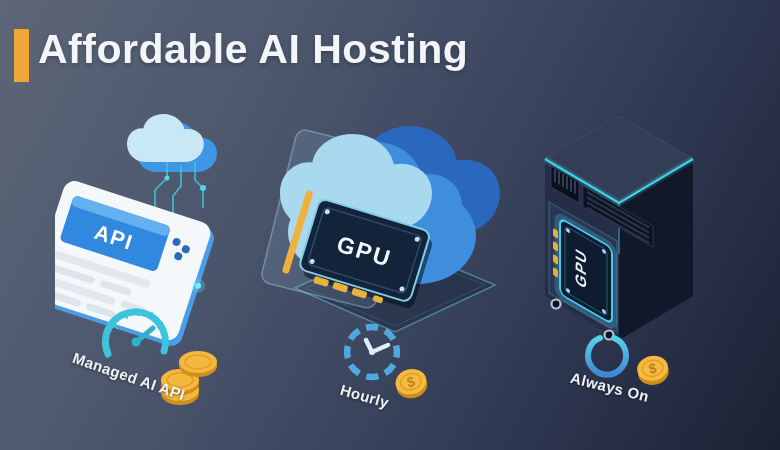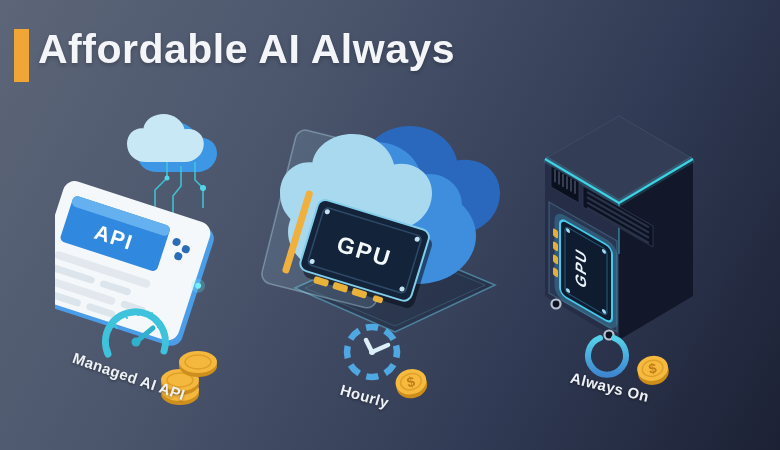--- a/index.html
+++ b/index.html
@@ -27,21 +27,21 @@
   .label-1{left:76px;top:349px;transform:rotate(19deg);}
   .label-2{left:343px;top:381px;transform:rotate(16deg);}
   .label-3{left:573px;top:369px;transform:rotate(14deg);}
 </style>
 </head>
 <body>
 
 <div class="stage">
 
   <div class="title-accent"></div>
-  <h1 class="title">Affordable AI Always</h1>
+  <h1 class="title">Affordable AI Hosting</h1>
 
   <div class="illu" style="left:55px;top:102px;">
     <svg width="210" height="310" viewBox="0 0 210 310">
 
       <g>
         <path d="M20,50 C8,50 0,42 0,31 C0,21 8,14 17,15 C19,5 29,0 38,0 C49,0 58,7 60,16 C71,14 80,21 80,31 C80,42 71,50 60,50 Z" transform="translate(82,20)" fill="#3d97e4"></path>
         <path d="M20,50 C8,50 0,42 0,31 C0,21 8,14 17,15 C19,5 29,0 38,0 C49,0 58,7 60,16 C71,14 80,21 80,31 C80,42 71,50 60,50 Z" transform="translate(72,12) scale(0.96)" fill="#c9e8f5"></path>
       </g>
 
       <g stroke="#3ecbdc" stroke-width="1.6" fill="none" opacity="0.9">

